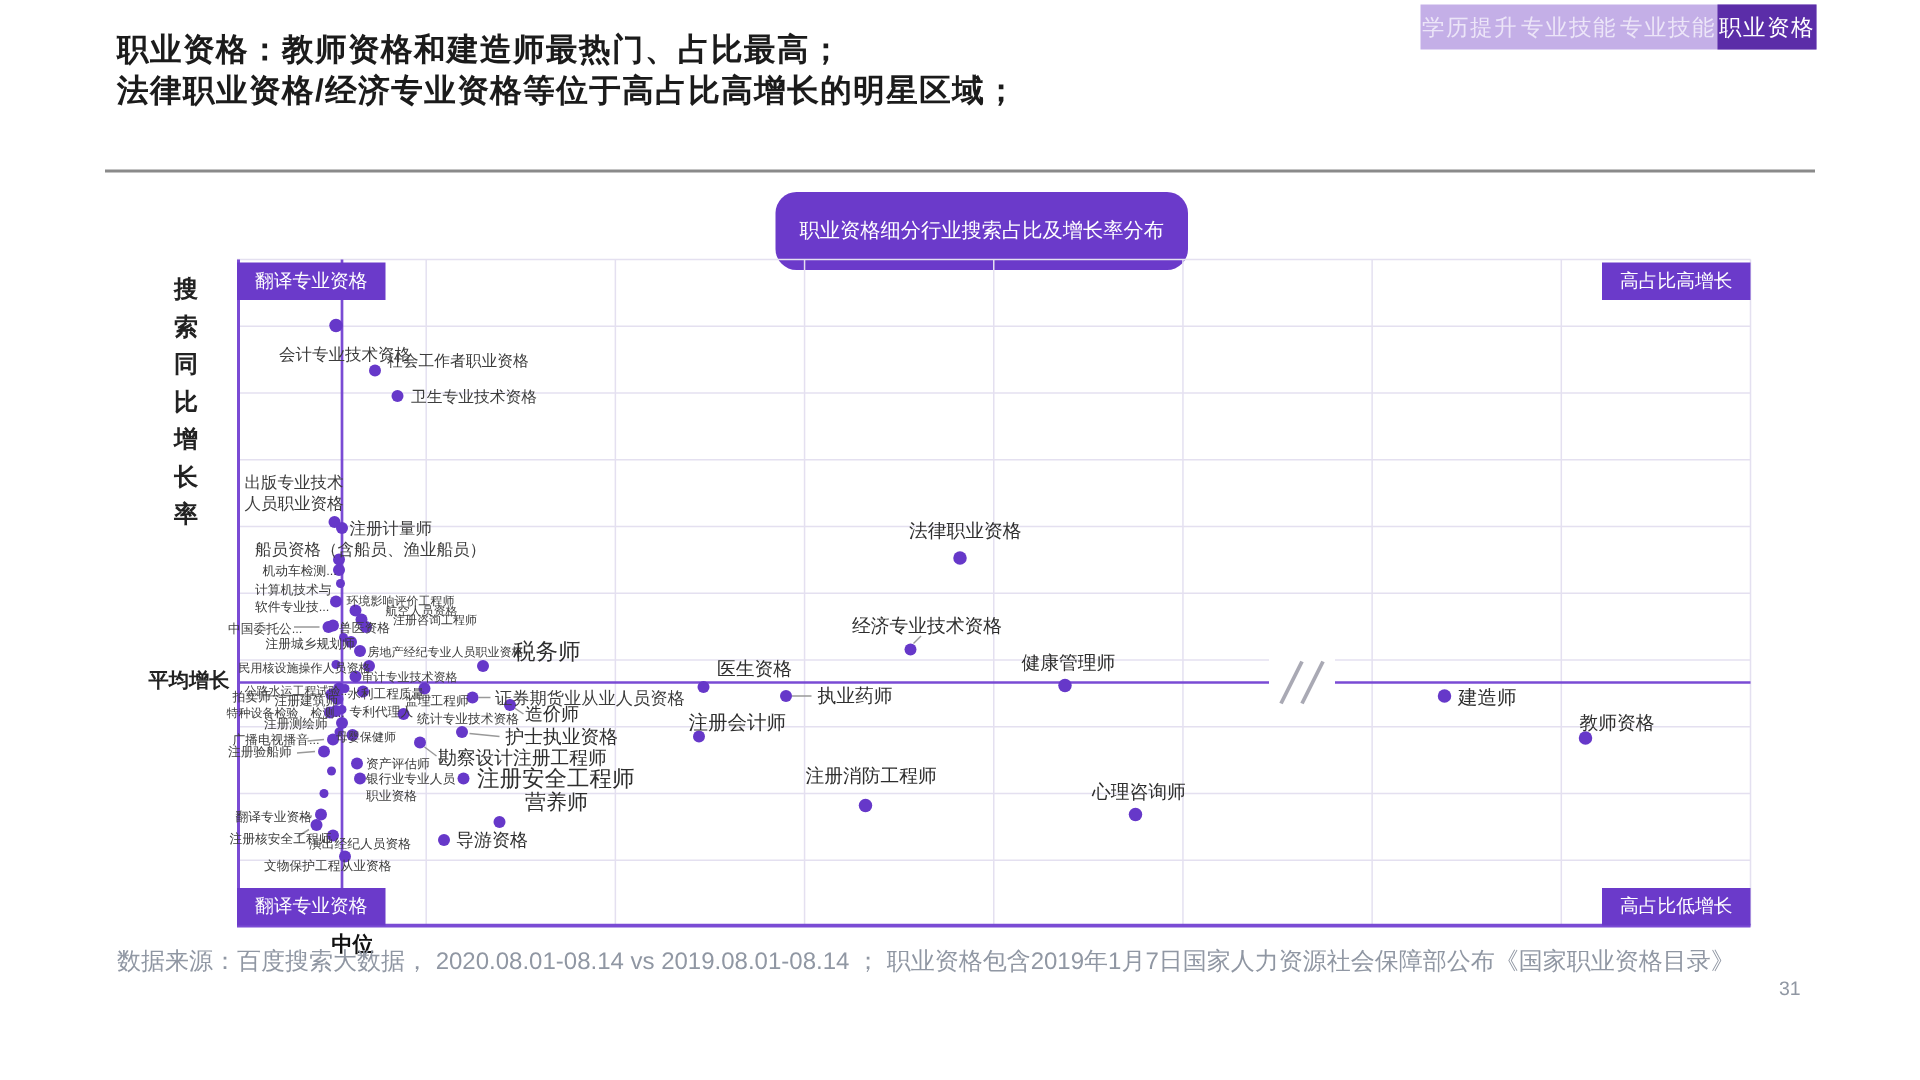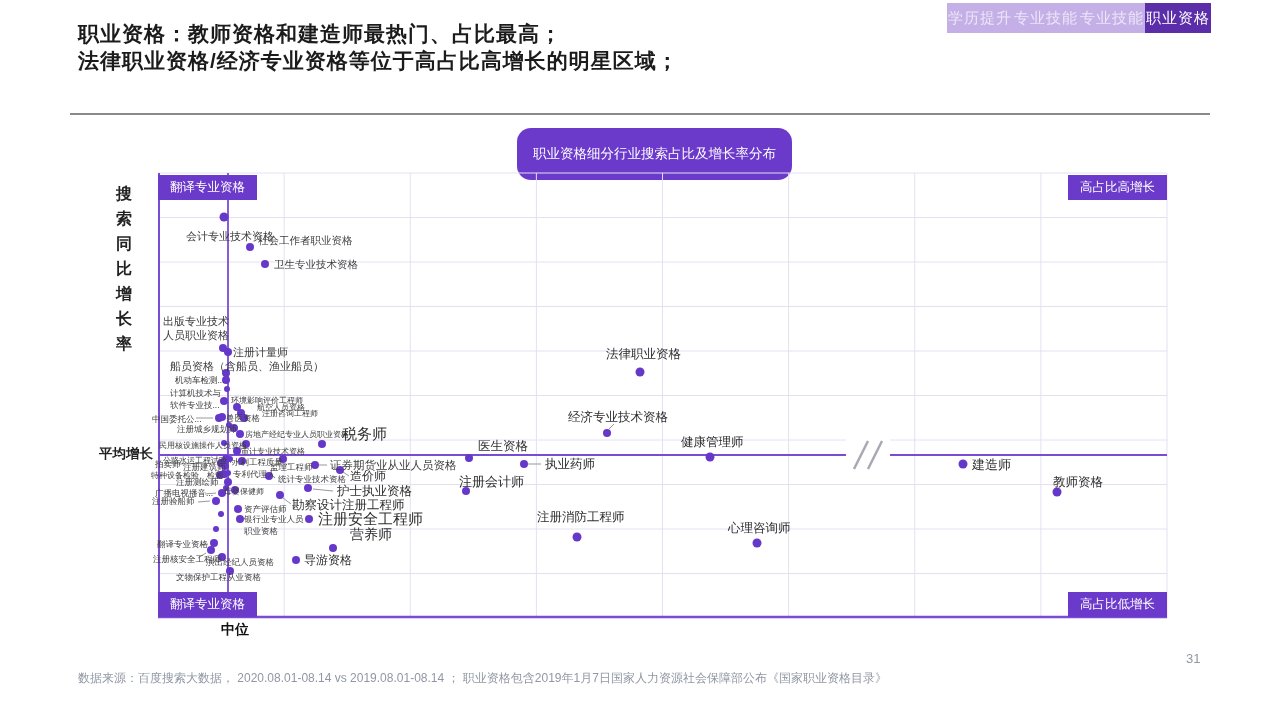--- a/index.html
+++ b/index.html
@@ -18,21 +18,21 @@
           line-height:25px;word-break:break-all}
   .avg-label{position:absolute;left:99px;top:445px;font-size:13.5px;font-weight:700;color:#222;white-space:nowrap}
   .median-label{position:absolute;left:221px;top:621px;font-size:14px;font-weight:bold;color:#111}
   .quad{position:absolute;background:var(--accent);color:#fff;font-size:12.5px;height:25px;
         display:flex;align-items:center;padding:0 12px;white-space:nowrap}
   #quad-tl{left:158px;top:175px}
   #quad-tr{right:113px;top:175px}
   #quad-bl{left:158px;top:592px}
   #quad-br{right:113px;top:592px}
   #plot{position:absolute;left:158px;top:173px;width:1009px;height:445px;overflow:visible}
-  .footer{position:absolute;left:78px;top:669px;font-size:12px;color:var(--footer-color);line-height:19px}
+  .footer{position:absolute;left:78px;top:632px;font-size:16px;color:var(--footer-color);line-height:19px}
   .page-num{position:absolute;left:1186px;top:651px;font-size:13px;color:var(--footer-color)}
 </style>
 </head>
 <body>
 
 <div class="slide">
 
   <div class="tabs">
     <span class="tab">学历提升</span>
     <span class="tab">专业技能</span>

